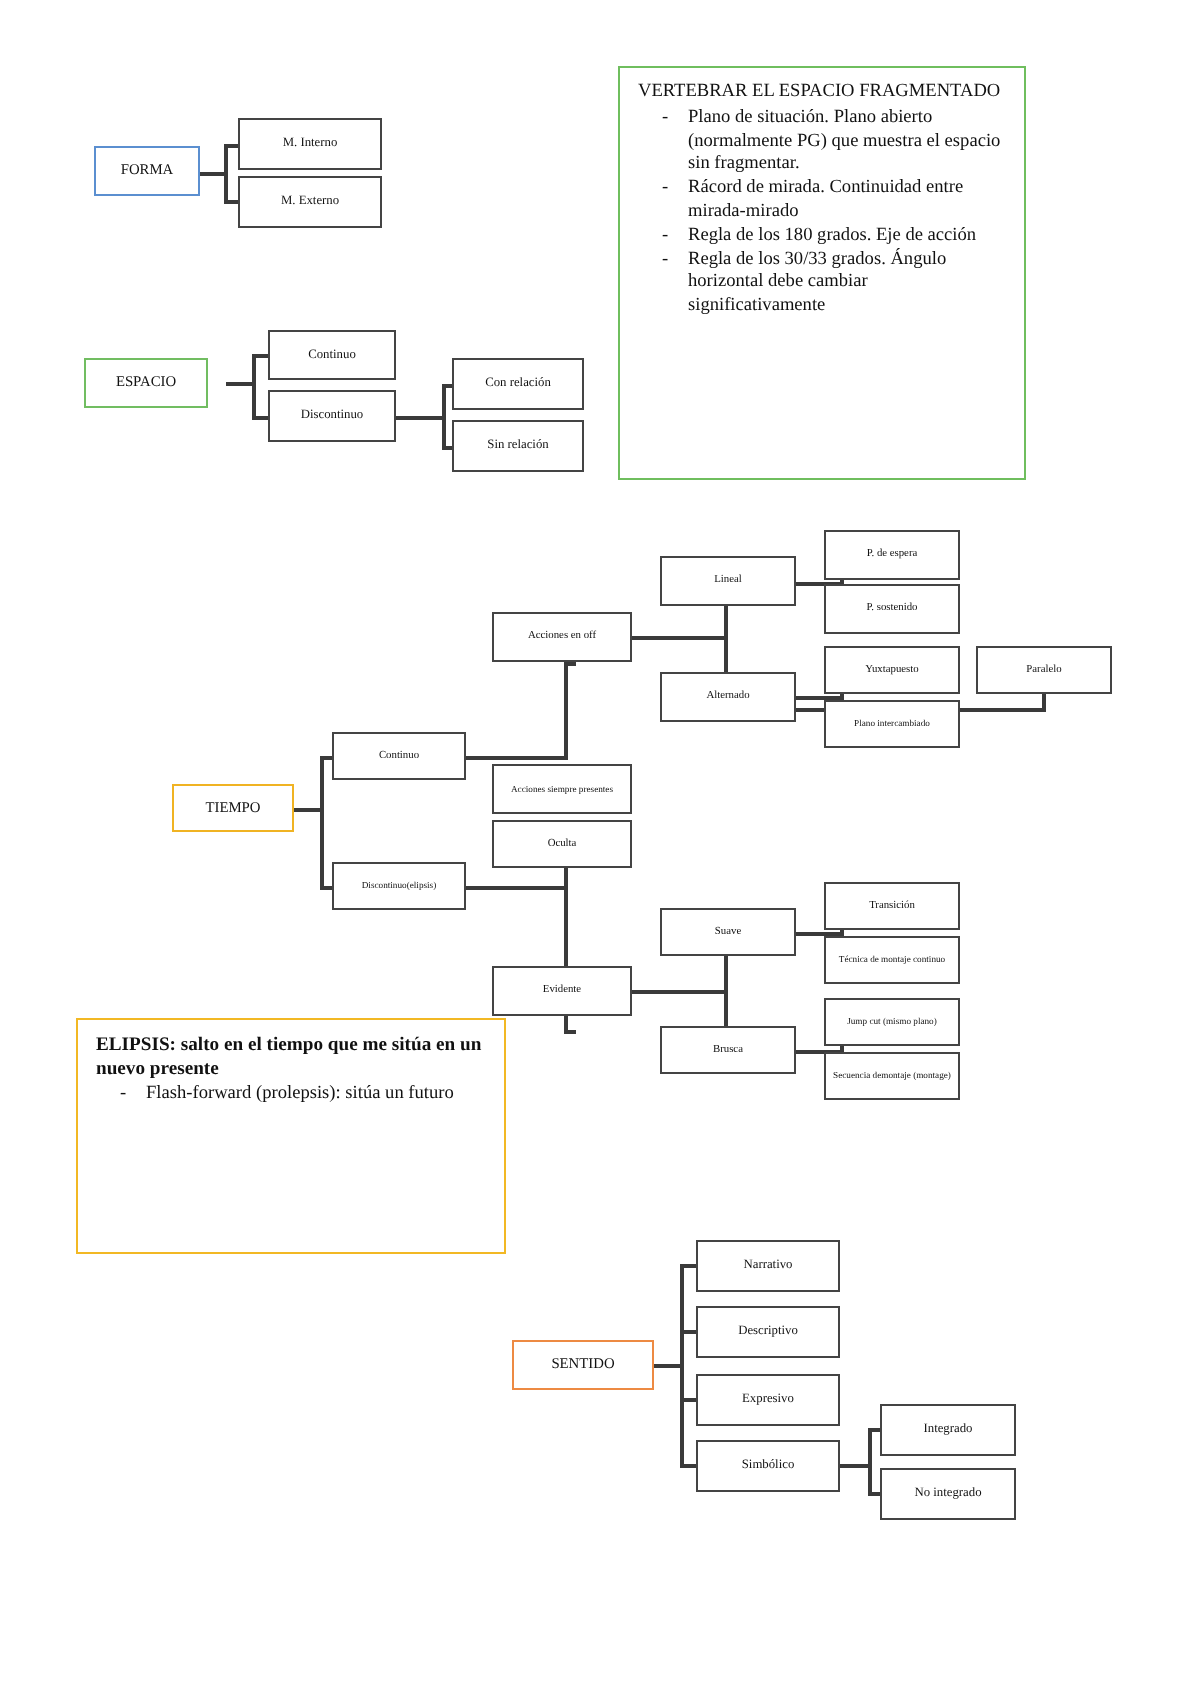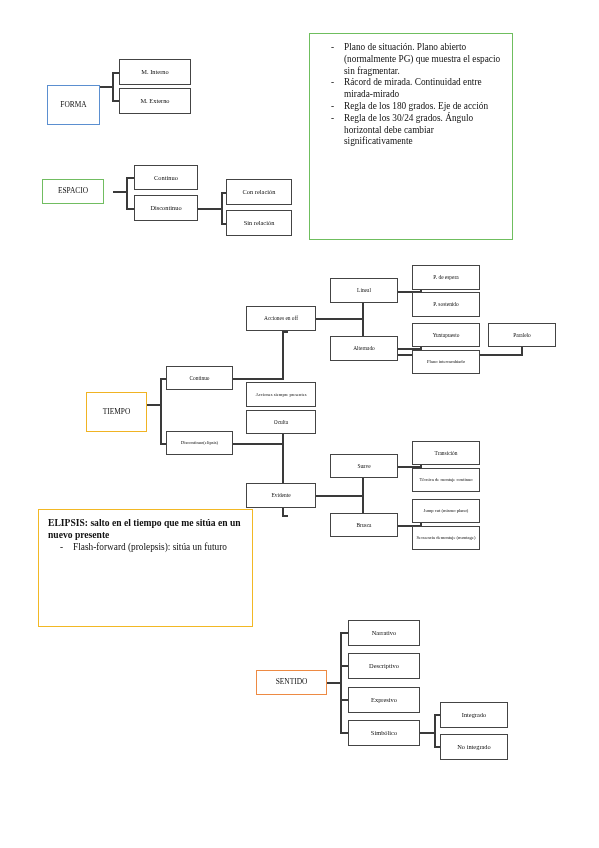--- a/index.html
+++ b/index.html
@@ -36,21 +36,21 @@
 </head>
 <body>
 
 <div id="canvas">
 
   <div class="ln h" style="left:100px;top:86px;width:13px;"></div>
   <div class="ln v" style="left:112px;top:72px;height:29px;"></div>
   <div class="ln h" style="left:112px;top:72px;width:8px;"></div>
   <div class="ln h" style="left:112px;top:100px;width:8px;"></div>
 
-  <div class="box key blue t-lg" style="left:47px;top:73px;width:53px;height:40px;margin-top:12px;">
+  <div class="box key blue t-lg" style="left:47px;top:73px;width:53px;height:25px;">
     <span>FORMA</span>
   </div>
   <div class="box t-md" style="left:119px;top:59px;width:72px;height:26px;">
     <span>M. Interno</span>
   </div>
   <div class="box t-md" style="left:119px;top:88px;width:72px;height:26px;">
     <span>M. Externo</span>
   </div>
 
   <div class="ln h" style="left:113px;top:191px;width:14px;"></div>
@@ -73,34 +73,35 @@
     <span>Discontinuo</span>
   </div>
   <div class="box t-md" style="left:226px;top:179px;width:66px;height:26px;">
     <span>Con relación</span>
   </div>
   <div class="box t-md" style="left:226px;top:210px;width:66px;height:26px;">
     <span>Sin relación</span>
   </div>
 
   <div class="panel green" style="left:309px;top:33px;width:204px;height:207px;">
+    <h4>VERTEBRAR EL ESPACIO FRAGMENTADO</h4>
     <ul>
       <li>Plano de situación. Plano abierto (normalmente PG) que muestra el espacio sin fragmentar.</li>
       <li>Rácord de mirada. Continuidad entre mirada-mirado</li>
       <li>Regla de los 180 grados. Eje de acción</li>
-      <li>Regla de los 30/24 grados. Ángulo horizontal debe cambiar significativamente</li>
+      <li>Regla de los 30/33 grados. Ángulo horizontal debe cambiar significativamente</li>
     </ul>
   </div>
 
   <div class="ln h" style="left:147px;top:404px;width:14px;"></div>
   <div class="ln v" style="left:160px;top:378px;height:66px;"></div>
   <div class="ln h" style="left:160px;top:378px;width:7px;"></div>
   <div class="ln h" style="left:160px;top:443px;width:7px;"></div>
 
-  <div class="box key amber t-lg" style="left:86px;top:392px;width:61px;height:40px;">
+  <div class="box key amber t-lg" style="left:86px;top:392px;width:61px;height:24px;">
     <span>TIEMPO</span>
   </div>
   <div class="box t-sm" style="left:166px;top:366px;width:67px;height:24px;">
     <span>Continuo</span>
   </div>
   <div class="box t-xs" style="left:166px;top:431px;width:67px;height:24px;">
     <span>Discontinuo(elipsis)</span>
   </div>
 
   <div class="ln h" style="left:232px;top:378px;width:51px;"></div>

